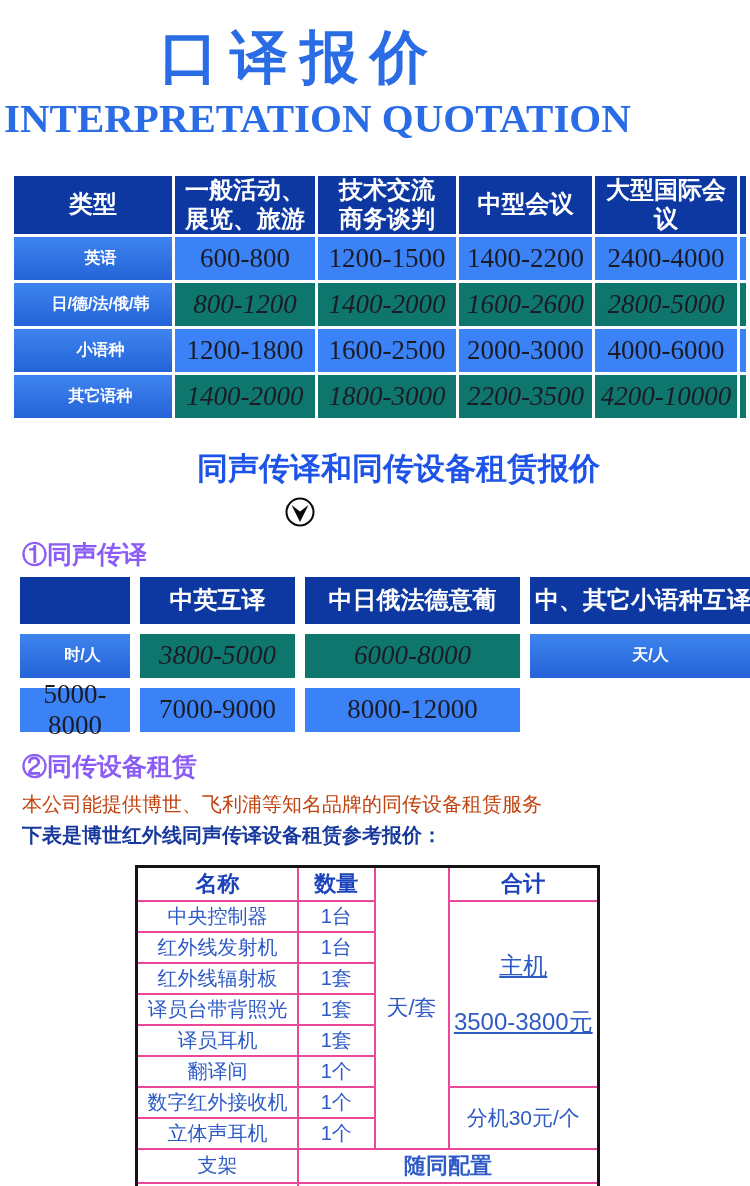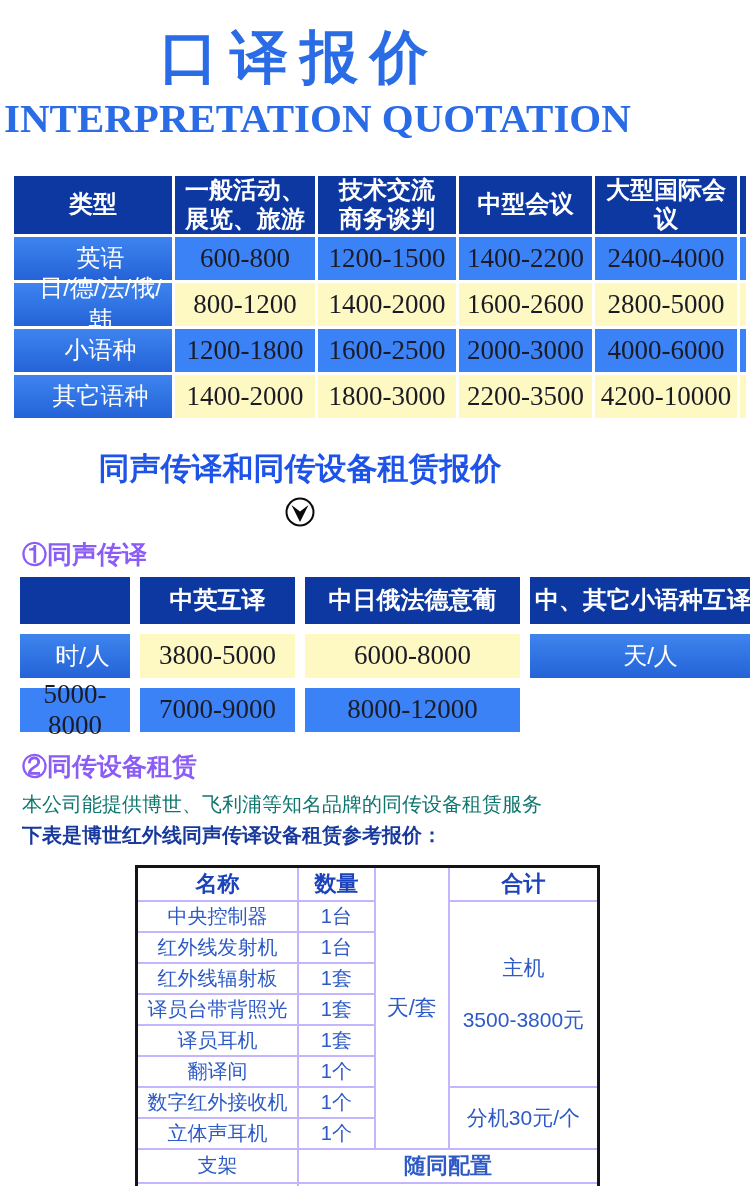--- a/index.html
+++ b/index.html
@@ -18,43 +18,43 @@
                 color:#2a6be6; white-space:nowrap; padding:0 4px; letter-spacing:0px; }
 
   
   .t1 { display:grid; grid-template-columns:158px 140px 138px 133px 142px 6px;
         grid-template-rows:58px 43px 43px 43px 43px; gap:3px;
         margin:34px 0 0 14px; }
   .t2 { display:grid; grid-template-columns:110px 155px 215px 226px;
         grid-template-rows:47px 44px 44px; gap:10px; margin:6px 0 0 20px; }
   .cell { display:flex; align-items:center; justify-content:center; text-align:center; }
   .th   { background:#0d38a2; color:#ffffff; font-weight:bold; font-size:24px; line-height:1.18; }
-  .lbl  { background:linear-gradient(180deg,#3e84ee,#2463d8); color:#ffffff; font-weight:normal; font-size:24px;padding-left:15px; }
+  .lbl  { background:linear-gradient(180deg,#3e84ee,#2463d8); color:#ffffff; font-weight:bold; font-size:16px;padding-left:15px; }
   .num  { font-family:"Liberation Serif", serif; font-size:27px; color:#1b1b26; }
   .rowA { background:#3b82f6; }
-  .rowB { background:#fef9c3; }
+  .rowB { background:#0f766e;font-style:italic; }
   .sliver-h { background:#0d38a2; }
 
   
-  .sec-title { margin-top:30px; text-align:center; font-size:31px; font-weight:bold; color:#1d53e8; }
+  .sec-title { margin-top:30px; text-align:right; font-size:31px; font-weight:bold; color:#1d53e8; }
   .arrow-wrap { text-align:center; margin-top:6px; height:32px; }
   .h-blue { margin:10px 0 0 22px; font-size:25px; font-weight:bold; color:#8b5cf6; }
-  .note1 { margin:8px 11px 0 22px; font-size:20px; color:#0f766e; }
+  .note1 { margin:8px 11px 0 22px; font-size:20px; color:#c2410c; }
   .note2 { margin:4px 0 0 22px; font-size:20px; font-weight:bold; color:#17389c; }
 
   
   table.t3 { border-collapse:collapse; margin:16px 0 0 135px; table-layout:fixed;
              border:3px solid #141414; }
   .t3 col.c1 { width:168px; } .t3 col.c2 { width:79px; }
   .t3 col.c3 { width:76px; }  .t3 col.c4 { width:154px; }
-  .t3 td { border:2px solid #c4b5fd; text-align:center; vertical-align:middle;
+  .t3 td { border:2px solid #ec4899; text-align:center; vertical-align:middle;
            font-size:20px; color:#2d5ac6; height:28px; padding:1px 2px; }
   .t3 td.head { font-size:22px; font-weight:bold; color:#1c43bc; height:30px; }
   .t3 td.unit { font-size:22px; }
-  .t3 td.total-main { font-size:21px; }
+  .t3 td.total-main { font-size:24px;text-decoration:underline; }
   .t3 td.total-main .stack { display:flex; flex-direction:column; gap:24px; align-items:center; }
   .t3 td.total-sub { font-size:21px; }
   .t3 td.foot-name { height:29px;text-align:center; }
   .t3 td.foot-val { font-size:22px; font-weight:bold;margin-top:28px; }
 </style>
 </head>
 <body>
 
 <div class="page">
 

